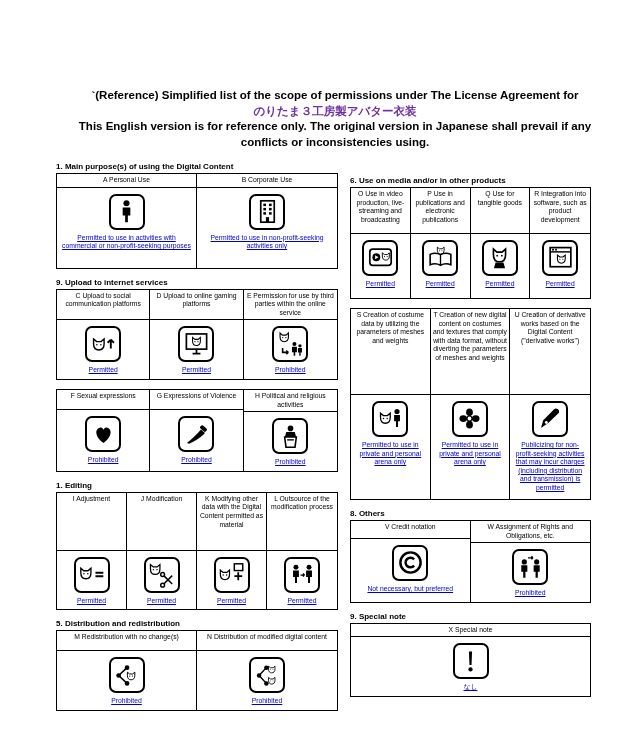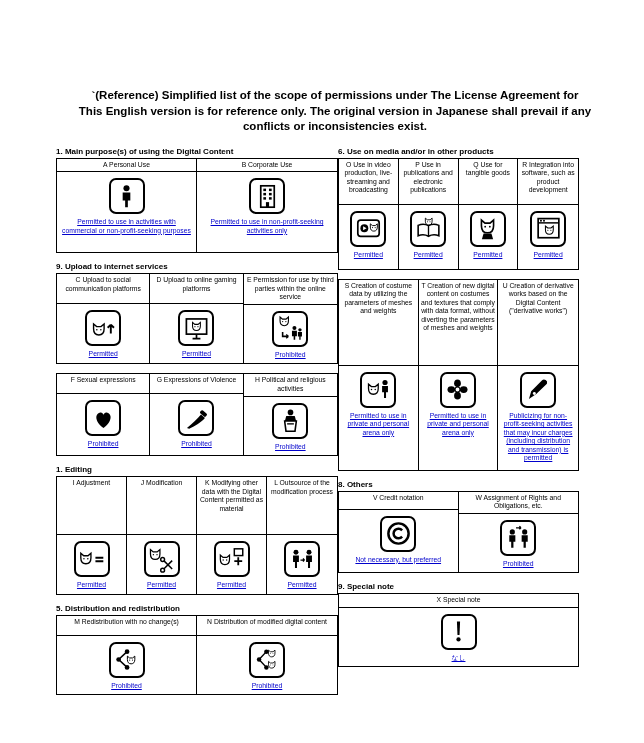--- a/index.html
+++ b/index.html
@@ -8,21 +8,21 @@
     background: #ffffff;
     font-family: "Liberation Sans", sans-serif;
     color: #000;
     overflow: hidden;
   }
   .page { width: 644px; height: 743px; padding: 56px 30px 0 56px; margin-top: 32px; }
 
   .hdr { text-align: center; font-weight: bold; font-size: 11.5px; line-height: 15.5px; margin-bottom: 12px; }
   .hdr .l2 { color: #7030a0; }
 
-  .cols { display: flex; gap: 0; align-items: flex-start; }
+  .cols { display: flex; gap: 12px; align-items: center; }
   .col-left  { width: 282px; flex: none; }
   .col-right { width: 241px; flex: none; }
 
   .sec { margin-bottom: 9px; }
   .sec-title { font-size: 8px; font-weight: bold; margin-bottom: 2px; }
 
   .tbl { display: grid; border: 1px solid #000; background: #fff; }
   .c1 { grid-template-columns: 1fr; }
   .c2 { grid-template-columns: 1fr 1fr; }
   .c3 { grid-template-columns: 1fr 1fr 1fr; }
@@ -63,21 +63,22 @@
       <circle cx="9.7" cy="11" r="0.9" fill="#000"></circle>
       <circle cx="14.3" cy="11" r="0.9" fill="#000"></circle>
     </g>
   </defs>
 </svg>
 
 <div class="page">
 
   <div class="hdr">
     <div>`(Reference) Simplified list of the scope of permissions under The License Agreement for</div>
-    <div>This English version is for reference only. The original version in Japanese shall prevail if any conflicts or inconsistencies exist.</div>
+    <div class="l2">のりたま３工房製アバター衣装</div>
+    <div>This English version is for reference only. The original version in Japanese shall prevail if any conflicts or inconsistencies using.</div>
   </div>
 
   <div class="cols">
 
     <div class="col-left">
 
       <div class="sec sec1">
         <div class="sec-title">1. Main purpose(s) of using the Digital Content</div>
         <div class="tbl c2">
           <div class="cell">

